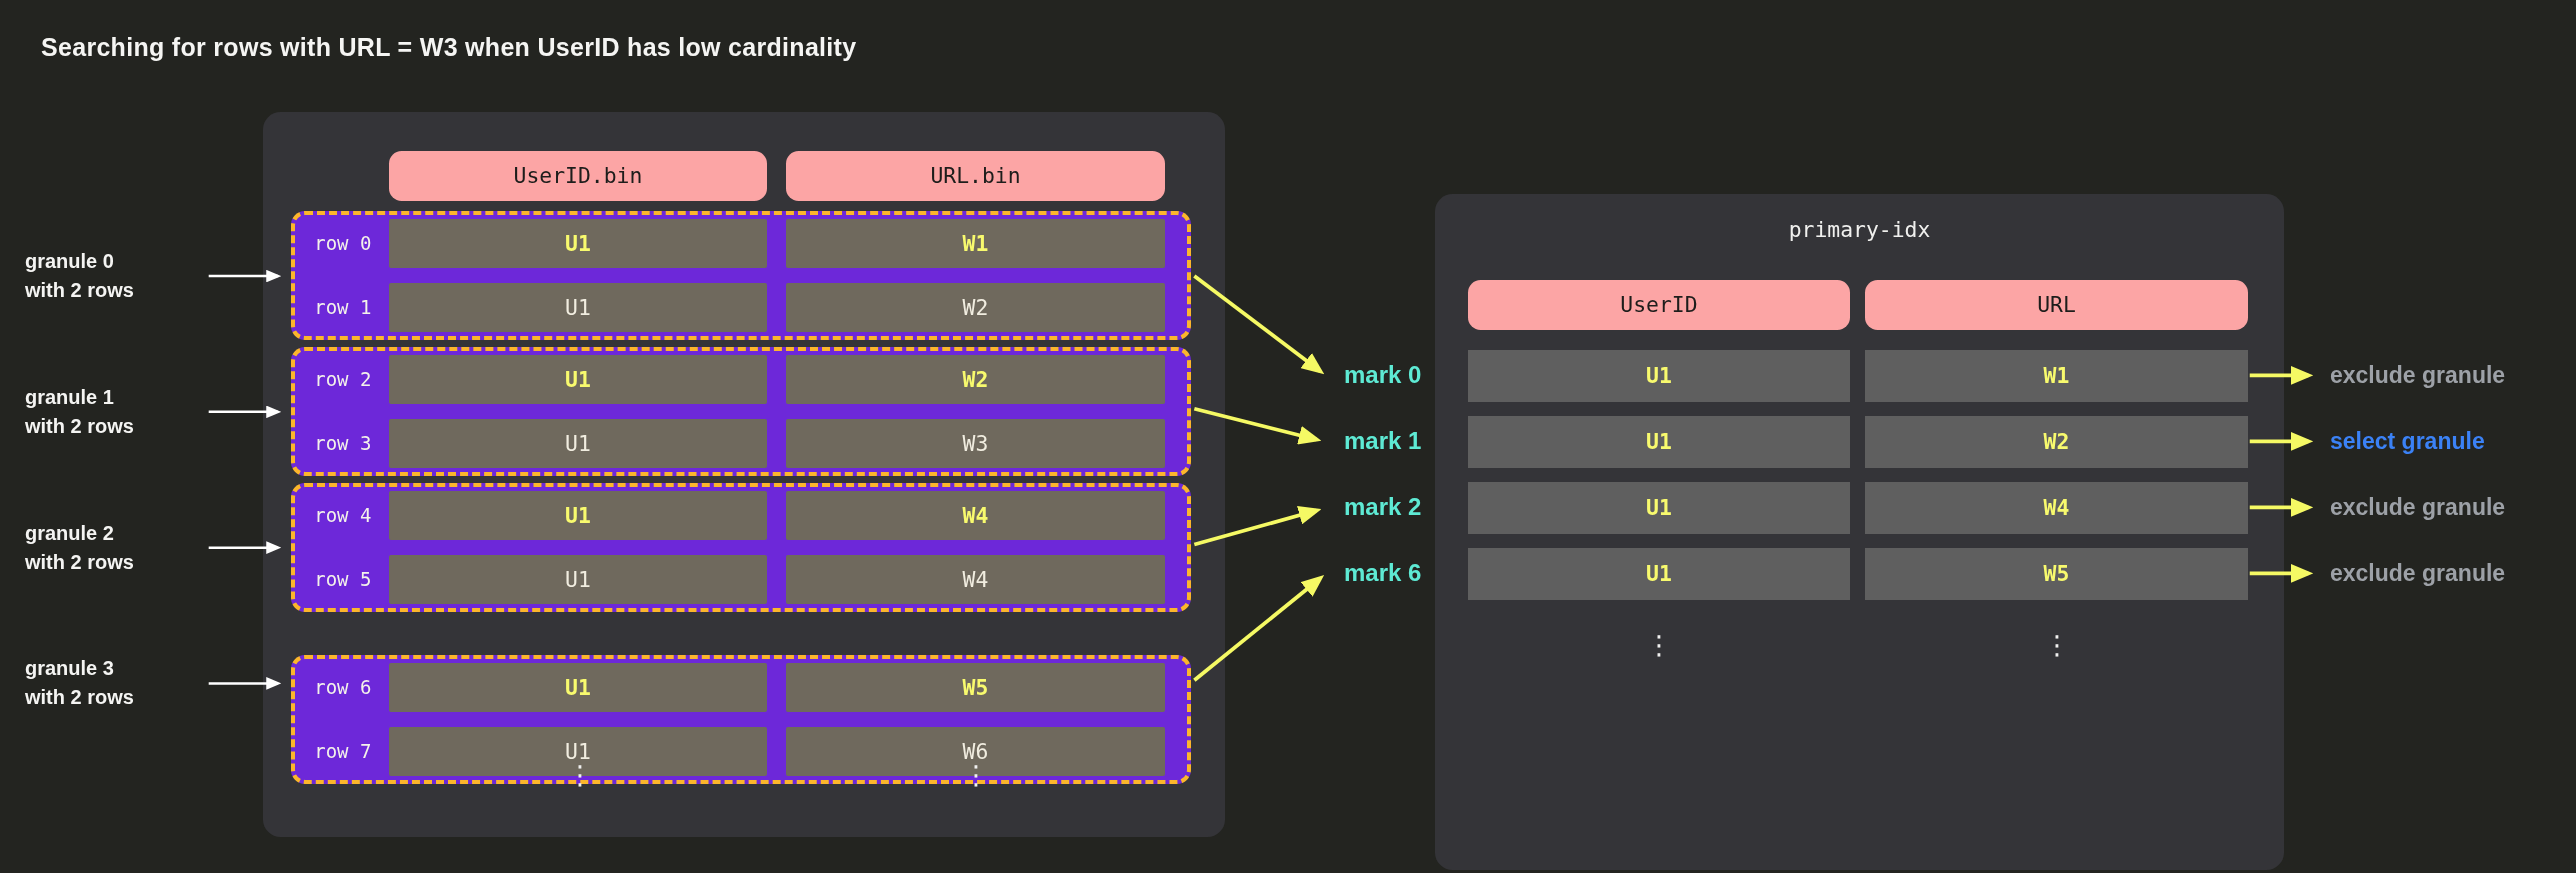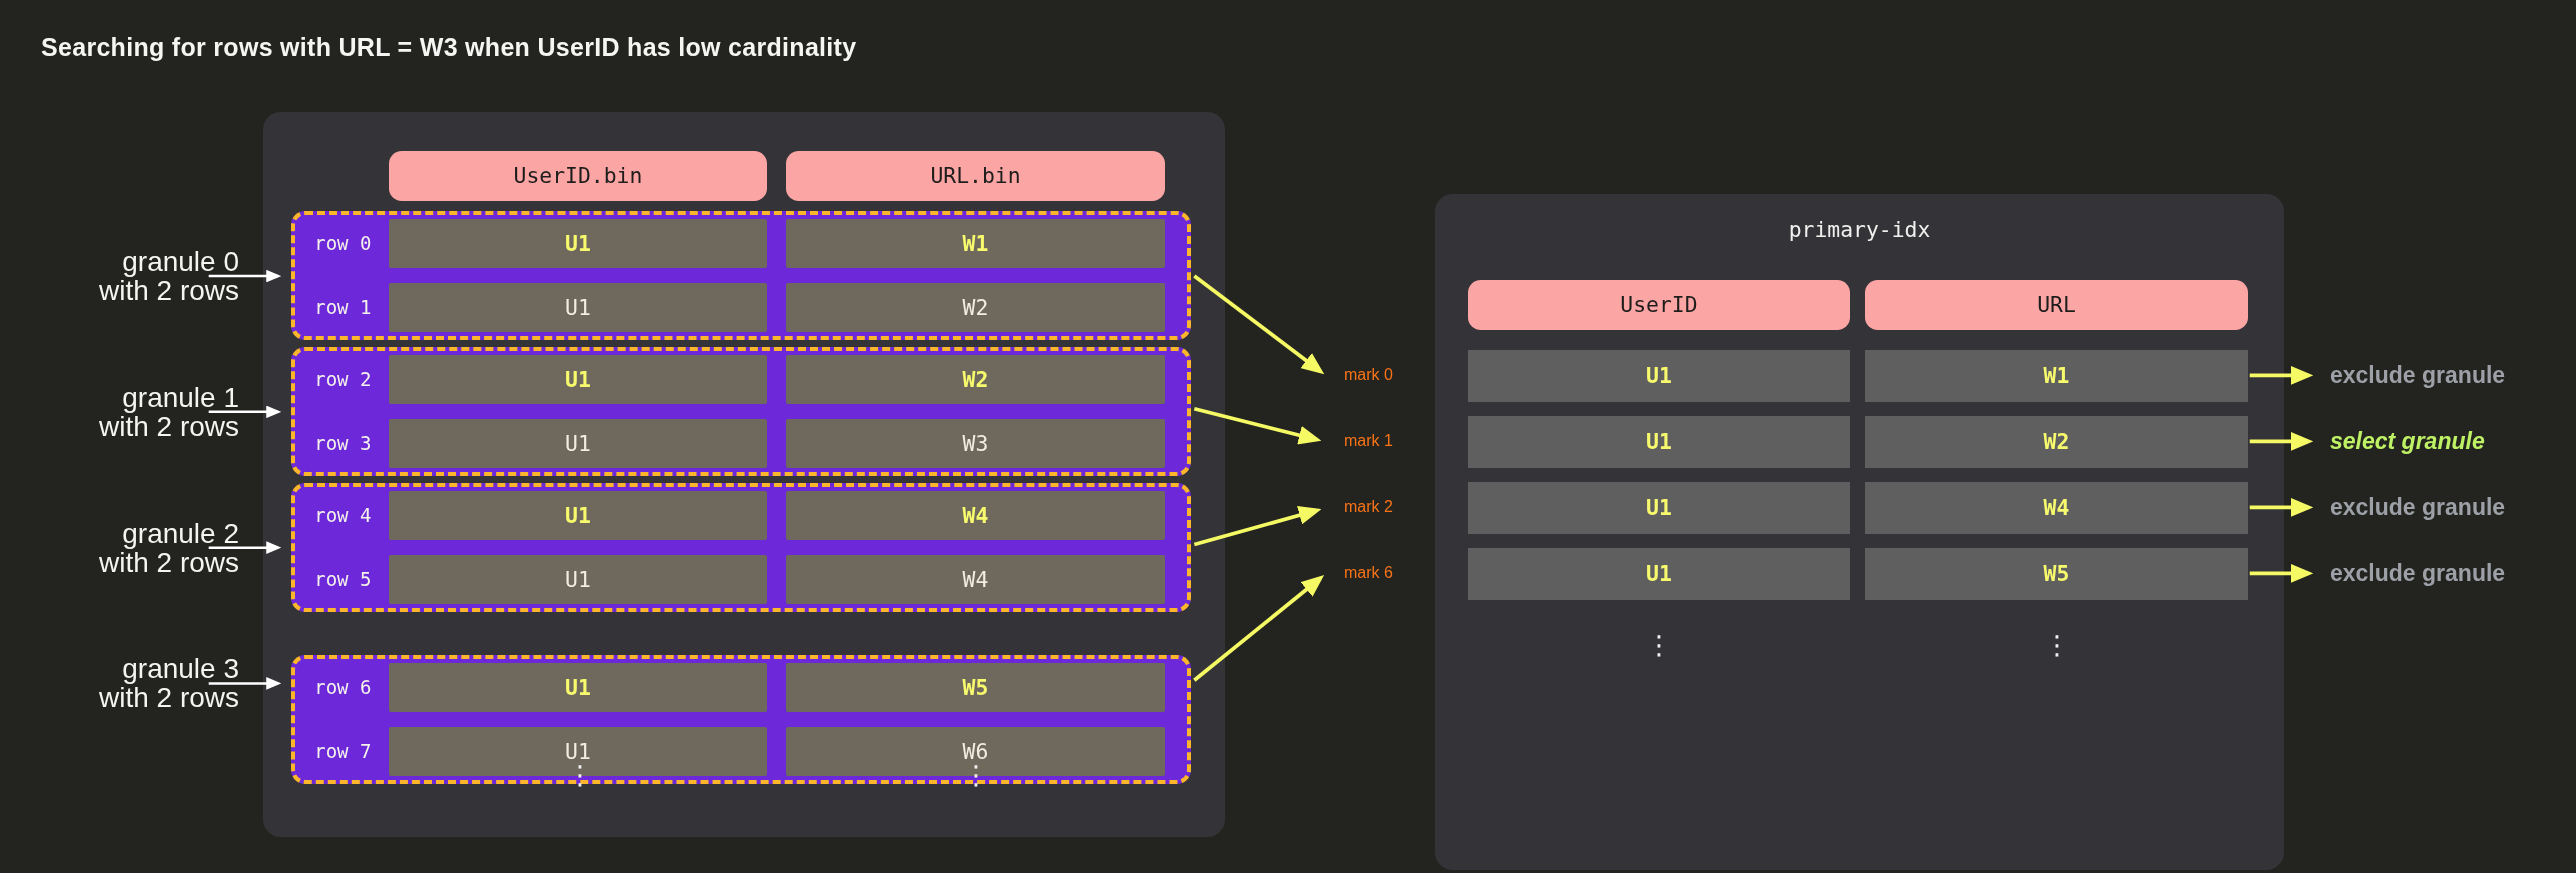--- a/index.html
+++ b/index.html
@@ -22,41 +22,41 @@
   .g-row{position:absolute;left:0;width:100%;height:49px;}
   .row-label{position:absolute;left:3.8px;width:88px;height:49px;line-height:49px;text-align:center;
              font-family:"DejaVu Sans Mono",monospace;font-size:19px;color:#f4f2ea;}
   .cell{position:absolute;height:49px;line-height:49px;text-align:center;border-radius:1.9px;
         font-family:"DejaVu Sans Mono",monospace;font-size:21.4px;background:#6f695d;color:#f1ede0;}
   .cell.c1{left:94px;width:378px;}
   .cell.c2{left:491px;width:379px;}
   .hl{color:#f8fa6e;font-weight:bold;}
 
   
-  .glabel{position:absolute;left:25px;width:214px;text-align:right;color:#f4f4f2;
-          font-size:28px;font-weight:normal;line-height:29px;}
+  .glabel{position:absolute;left:25px;width:214px;text-align:left;color:#f4f4f2;
+          font-size:20px;font-weight:bold;line-height:29px;}
 
   
-  .mark{position:absolute;left:1344px;height:30px;line-height:30px;font-size:16px;font-weight:normal;color:#f97316;}
+  .mark{position:absolute;left:1344px;height:30px;line-height:30px;font-size:24px;font-weight:bold;color:#5eead4;}
 
   
   .idx-title{position:absolute;left:0;top:21.4px;width:100%;height:29px;line-height:29px;text-align:center;
              font-family:"DejaVu Sans Mono",monospace;font-size:21.4px;color:#f0f0ee;}
   .idx-cell{position:absolute;height:52px;line-height:52px;text-align:center;background:#5f5f5f;
             font-family:"DejaVu Sans Mono",monospace;font-size:21.4px;font-weight:bold;color:#f8fa6e;}
   .idx-c1{left:33px;width:382px;}
   .idx-c2{left:430px;width:383px;}
 
   .ellipsis{position:absolute;height:38px;line-height:38px;text-align:center;width:50px;
             font-family:"DejaVu Sans Mono",monospace;font-size:26.4px;color:#f0f0f0;}
 
   
   .action{position:absolute;left:2330px;height:30px;line-height:30px;font-size:23px;font-weight:bold;}
   .action.muted{color:#9da1a7;}
-  .action.selected{color:#bef264;font-style:italic;}
+  .action.selected{color:#3b82f6;}
 
   #arrows{position:absolute;left:0;top:0;pointer-events:none;}
 </style>
 </head>
 <body>
 
 <div id="page">
 
   <div class="title">Searching for rows with  URL = W3 when UserID has low cardinality</div>
 

